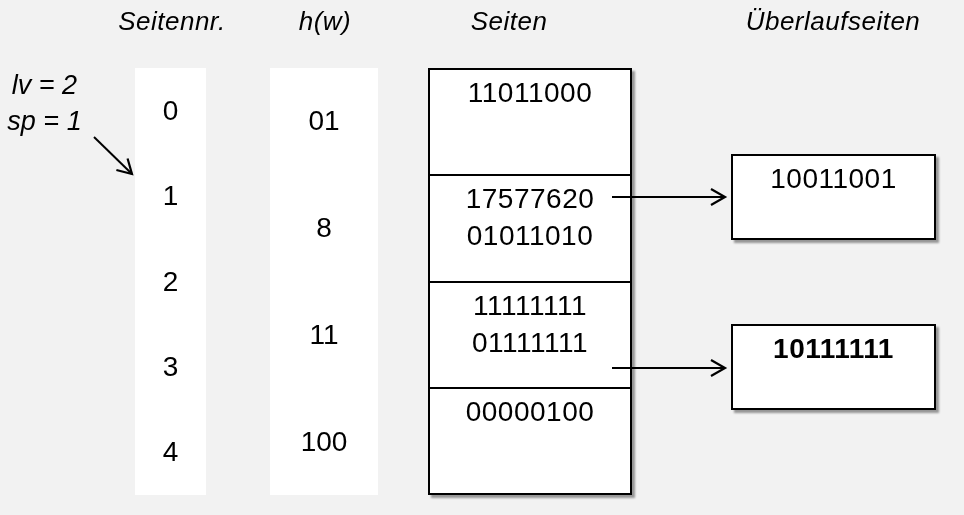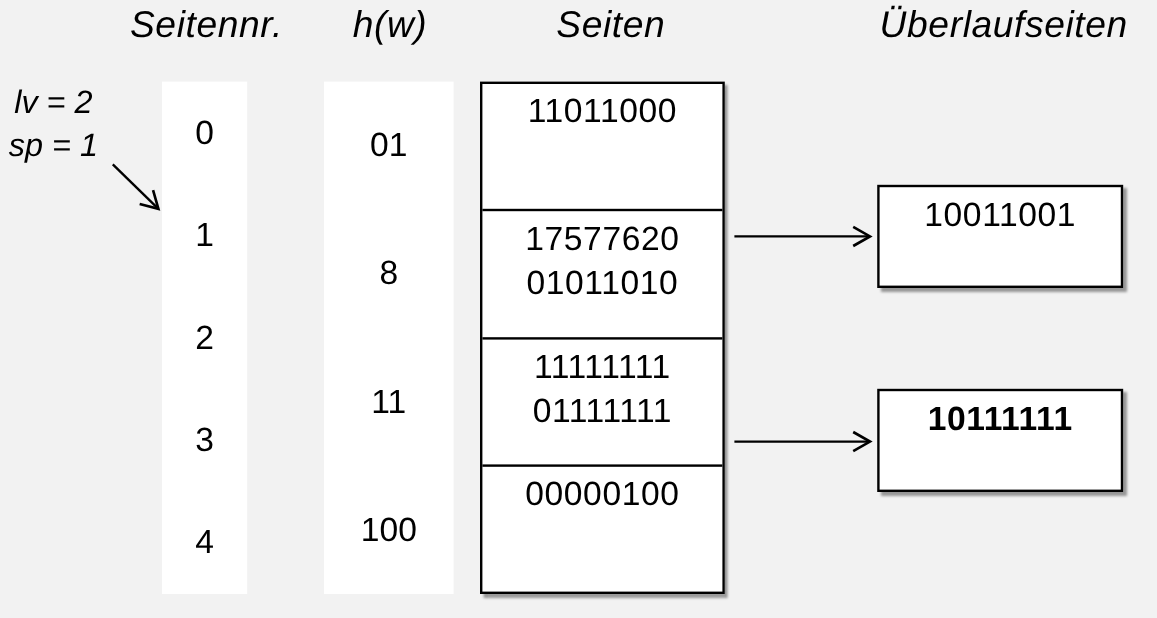--- a/index.html
+++ b/index.html
@@ -22,21 +22,21 @@
     background: var(--bg);
   }
   
   .hdr {
     position: absolute;
     top: 5px;
     height: 32px;
     line-height: 32px;
     text-align: center;
     font-style: italic;
-    font-size: 31px;
+    font-size: 26px;
     letter-spacing: 0.5px;
     white-space: nowrap;
   }
   #hdr-seitennr { left: 102px; width: 140px; }
   #hdr-hw       { left: 255px; width: 140px; }
   #hdr-seiten   { left: 439px; width: 140px; }
   #hdr-ueberlauf{ left: 733px; width: 200px; }
 
   
   .annot {
@@ -66,21 +66,21 @@
     flex: 1;
     display: flex;
     align-items: center;
     justify-content: center;
     font-size: 28px;
   }
 
   
   .ptable {
     position: absolute;
-    left: 400px;
+    left: 428px;
     top: 68px;
     width: 204px;
     height: 427px;
     background: var(--surface);
     border: 2px solid var(--stroke);
     box-shadow: 3px 3px 2px rgba(0,0,0,0.38);
     display: flex;
     flex-direction: column;
   }
   .ptable .cell {

